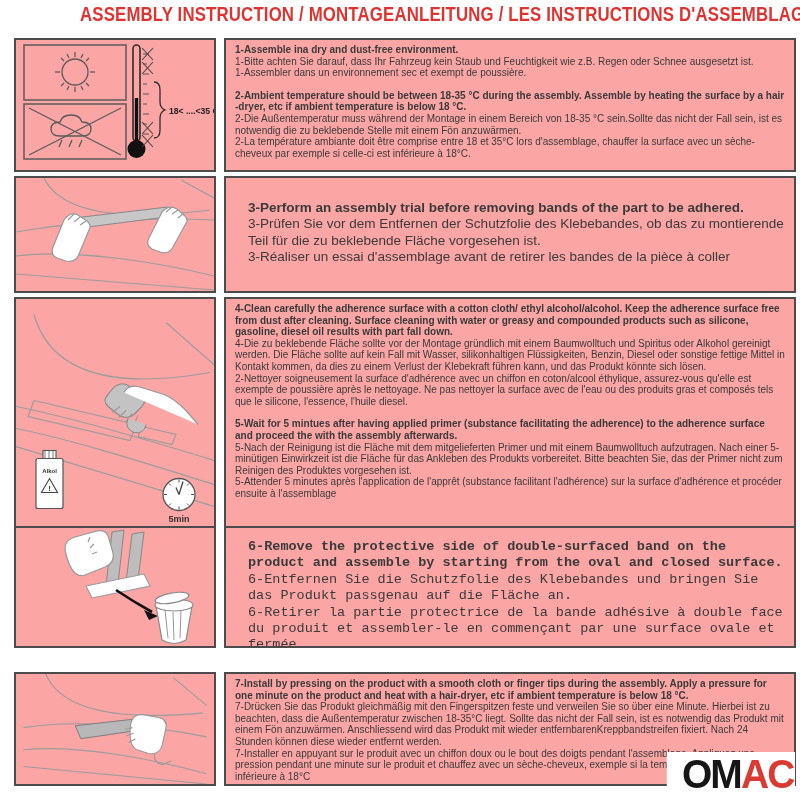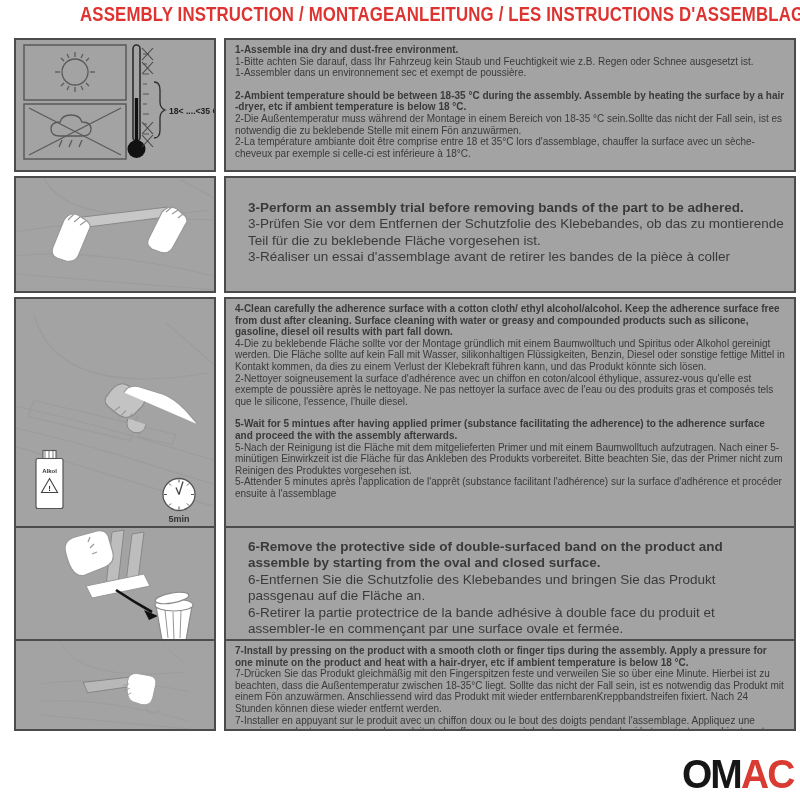--- a/index.html
+++ b/index.html
@@ -1,28 +1,28 @@
 <!DOCTYPE html>
 <html><head>
 <meta charset="utf-8">
 <style>
   html,body{margin:0;padding:0;background:#ffffff;}
   .page{position:relative;width:800px;height:800px;background:#fff;overflow:hidden;
         font-family:"Liberation Sans",sans-serif;}
   .title{position:absolute;top:2px;left:0;width:800px;text-align:center;
          font-size:21px;font-weight:800;color:#DE3431;white-space:nowrap;
          transform:scaleX(0.80);transform-origin:50% 50%;letter-spacing:0.2px;}
-  .box{position:absolute;border:2px solid #4b4b4b;background:#a3a3a3;box-sizing:border-box;}
+  .box{position:absolute;border:2px solid #4b4b4b;background:#fca5a5;box-sizing:border-box;}
   .ill{left:14px;width:202px;}
   .txt{left:224px;width:572px;padding:4px 9px;overflow:hidden;}
   .r1{top:38px;height:134px;}
   .r2{top:176px;height:117px;}
   .r3{top:297px;height:256px;}
-  .r4{top:526px;height:122px;}
-  .r5{top:639px;height:92px;}
+  .r4{top:526px;height:122px;font-family:Liberation Mono, monospace;}
+  .r5{top:672px;height:114px;}
   .txt p{margin:0;color:#3a3a3a;}
   .small p{font-size:10px;line-height:11.6px;}
   .mid p{font-size:13.5px;line-height:16.4px;margin-left:13px;}
   .b{font-weight:bold;color:#161616;}
   .gap{height:11px;}
   .r2t{padding-top:22px;}
   .r4t{padding-top:11px;}
   .ill svg{display:block;width:100%;height:100%;}
   .logo{position:absolute;top:752px;right:5px;height:45px;line-height:45px;background:#fff;
         padding:0 2px 0 16px;font-weight:800;font-size:41px;letter-spacing:-2px;

